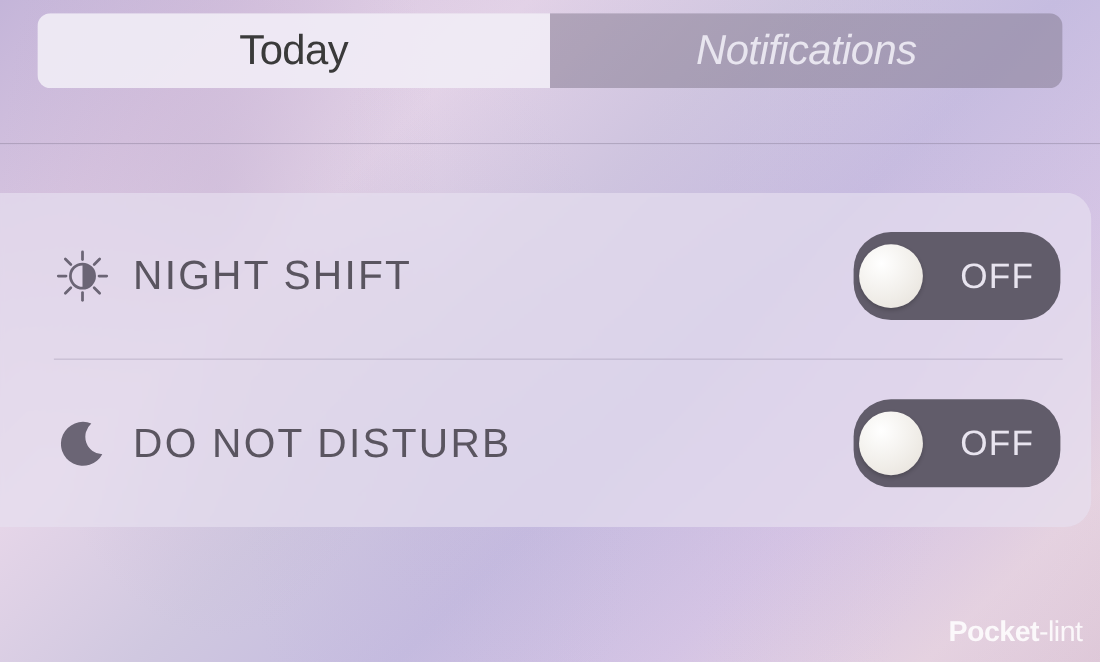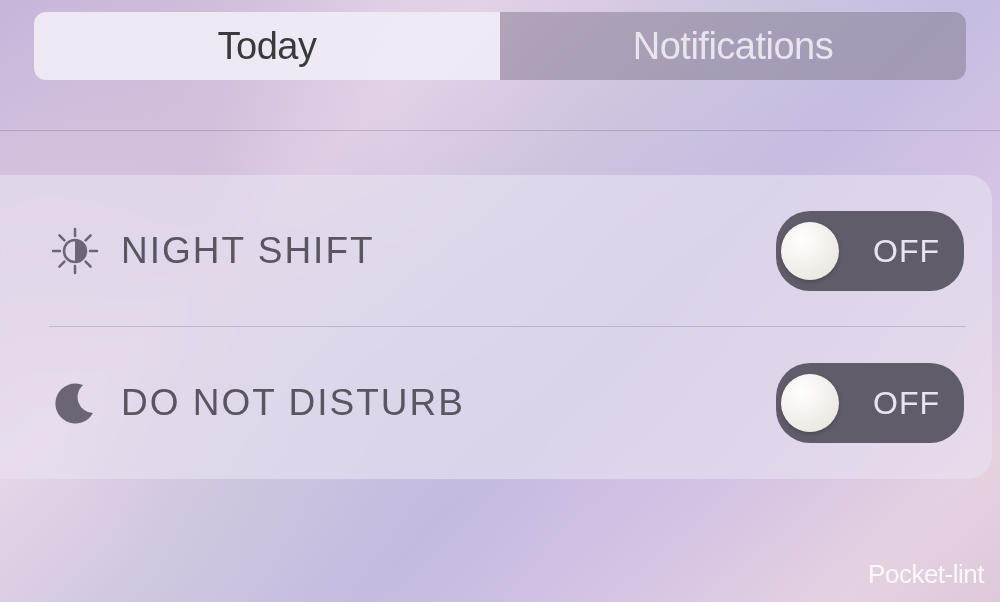--- a/index.html
+++ b/index.html
@@ -60,20 +60,21 @@
     }
     
     .segment.active {
       background: rgba(240, 235, 245, 0.92);
       color: #3a3a3a;
     }
     
     .segment.inactive {
       background: rgba(120, 110, 130, 0.45);
       color: #e8e5ef;
+      font-style: italic;
     }
     
     .divider-line {
       position: absolute;
       top: 130px;
       left: 0;
       right: 0;
       height: 1px;
       background: rgba(130, 120, 145, 0.4);
       z-index: 2;
@@ -163,21 +164,21 @@
       bottom: 12px;
       right: 16px;
       font-size: 26px;
       font-weight: 400;
       color: rgba(255, 255, 255, 0.85);
       z-index: 10;
       letter-spacing: -0.5px;
     }
     
     .watermark .bold {
-      font-weight: 400;
+      font-weight: 700;
     }
   </style>
 </head>
 <body>
 
 <div class="segmented-control">
   <div class="segment active">
     <span>Today</span>
   </div>
   <div class="segment inactive">

